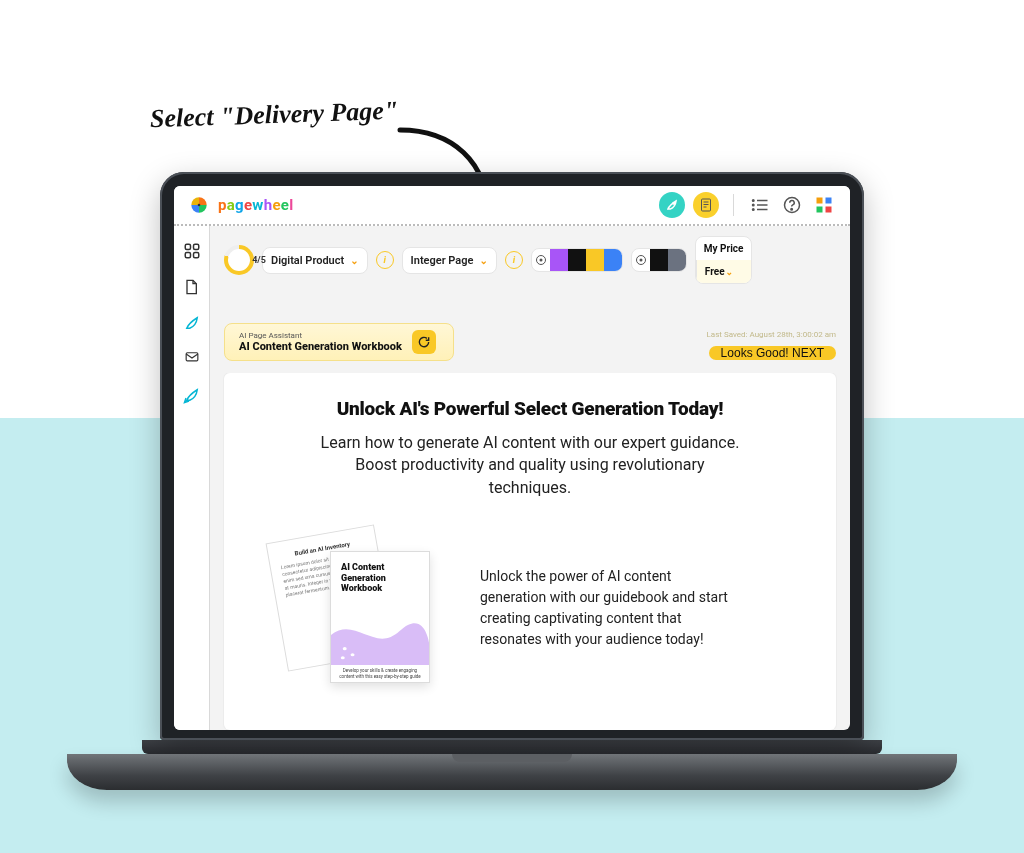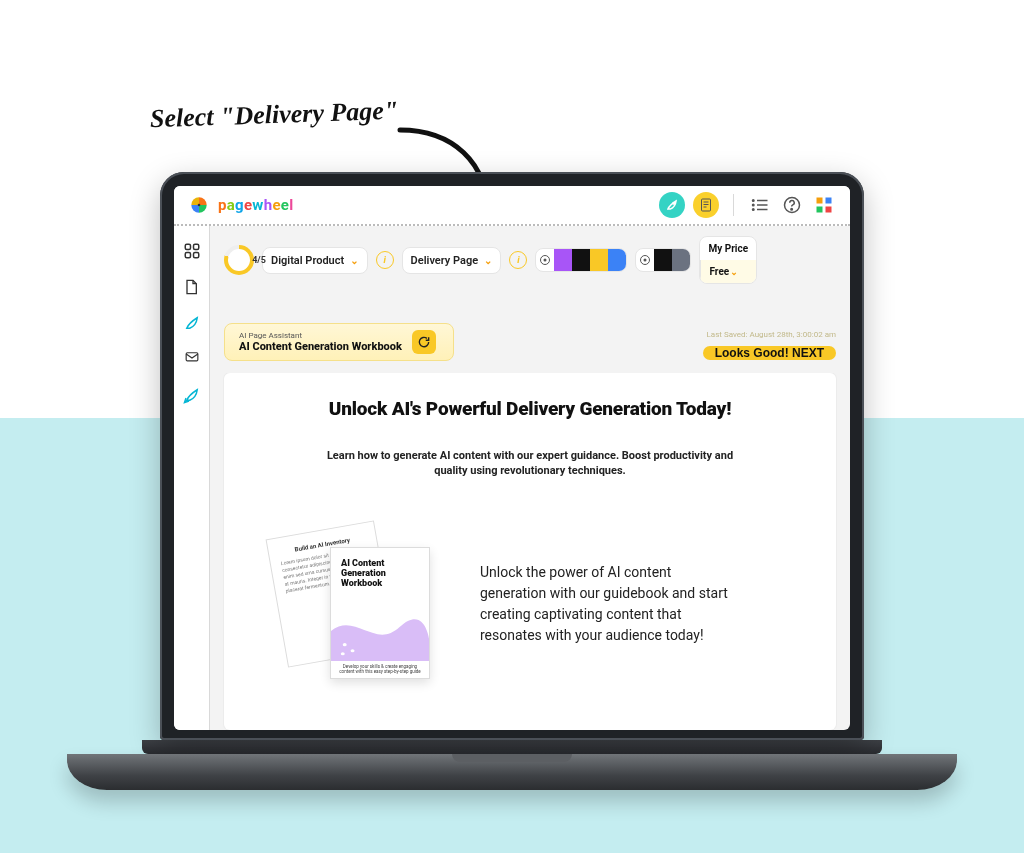--- a/index.html
+++ b/index.html
@@ -164,33 +164,33 @@
   .assistant-box .meta small{font-size:8px;color:#555;}
   .assistant-box .meta b{font-size:11px;font-weight:800;color:#111;}
   .assistant-icon{
     width:24px;height:24px;border-radius:6px;background:var(--pw-deep-yellow);
     display:flex;align-items:center;justify-content:center;color:#222;font-weight:800;font-size:12px;
   }
   .next-wrap{text-align:right;}
   .last-saved{font-size:8px;color:#c2b98a;margin-bottom:3px;margin-top:34px;}
   .next-btn{
     background:var(--pw-deep-yellow);border:none;border-radius:8px;
-    padding:0 12px;font-size:12px;font-weight:700;color:#111;cursor:pointer;
+    padding:0 12px;font-size:12px;font-weight:400;color:#111;cursor:pointer;
   }
 
   
   .canvas-wrap{flex:1;overflow:hidden;padding:0 14px 0 14px;}
   .canvas{
     background:#fff;border-radius:6px;height:100%;
     box-shadow:0 0 0 1px #ececec;
     padding:24px 36px 10px 36px;
     display:flex;flex-direction:column;gap:12px;
   }
   .hero-title{text-align:center;font-size:19px;font-weight:900;letter-spacing:-.2px;}
-  .hero-sub{text-align:center;font-size:11px;font-weight:700;color:#222;max-width:420px;margin:16px auto;line-height:1.4;}
+  .hero-sub{text-align:center;font-size:16px;font-weight:400;color:#222;max-width:420px;margin:0 auto;line-height:1.4;}
   .hero-content{display:flex;gap:30px;align-items:center;margin-top:22px;padding:0 10px;}
   .mockup{position:relative;width:180px;height:150px;flex:0 0 180px;}
   .page-back{
     position:absolute;left:6px;top:0;width:110px;height:130px;background:#fff;border:1px solid #dcdcdc;
     transform:rotate(-10deg);padding:10px;font-size:5px;color:#777;line-height:1.4;
   }
   .page-back .pb-title{text-align:center;font-weight:700;margin-bottom:4px;font-size:6px;color:#333;}
   .page-front{
     position:absolute;left:60px;top:18px;width:100px;height:132px;background:#fff;border:1px solid #dcdcdc;
     box-shadow:0 4px 10px rgba(0,0,0,.12);
@@ -315,21 +315,21 @@
                 <span>4/5</span>
               </div>
 
             <div class="select-chip">
               <span>Digital Product</span>
               <span class="chev chevlabel">⌄</span>
             </div>
             <div class="mini-i">i</div>
 
             <div class="select-chip">
-              <span>Delivery Page</span>
+              <span>Integer Page</span>
               <span class="chev chevlabel">⌄</span>
             </div>
             <div class="mini-i">i</div>
 
             <div class="palette">
               <div class="dot">
                   <svg viewBox="0 0 24 24">
                     <circle cx="12" cy="12" r="9" fill="none" stroke="#555" stroke-width="2"></circle>
                     <circle cx="12" cy="12" r="3" fill="#555"></circle>
                   </svg>
@@ -374,21 +374,21 @@
               </div>
             </div>
             <div class="next-wrap">
               <div class="last-saved">Last Saved: August 28th, 3:00:02 am</div>
               <button class="next-btn">Looks Good! NEXT</button>
             </div>
           </div>
 
           <div class="canvas-wrap">
             <div class="canvas">
-              <div class="hero-title">Unlock AI's Powerful Delivery Generation Today!</div>
+              <div class="hero-title">Unlock AI's Powerful Select Generation Today!</div>
               <div class="hero-sub">Learn how to generate AI content with our expert guidance. Boost productivity and quality using revolutionary techniques.</div>
 
               <div class="hero-content">
                 <div class="mockup">
                   <div class="page-back">
                     <div class="pb-title">Build an AI Inventory</div>
                     <div>Lorem ipsum dolor sit amet, consectetur adipiscing elit. Nulla at enim sed urna cursus bibendum vitae at mauris. Integer in velit id orci placerat fermentum.</div>
                   </div>
                   <div class="page-front">
                     <div class="pf-top">

